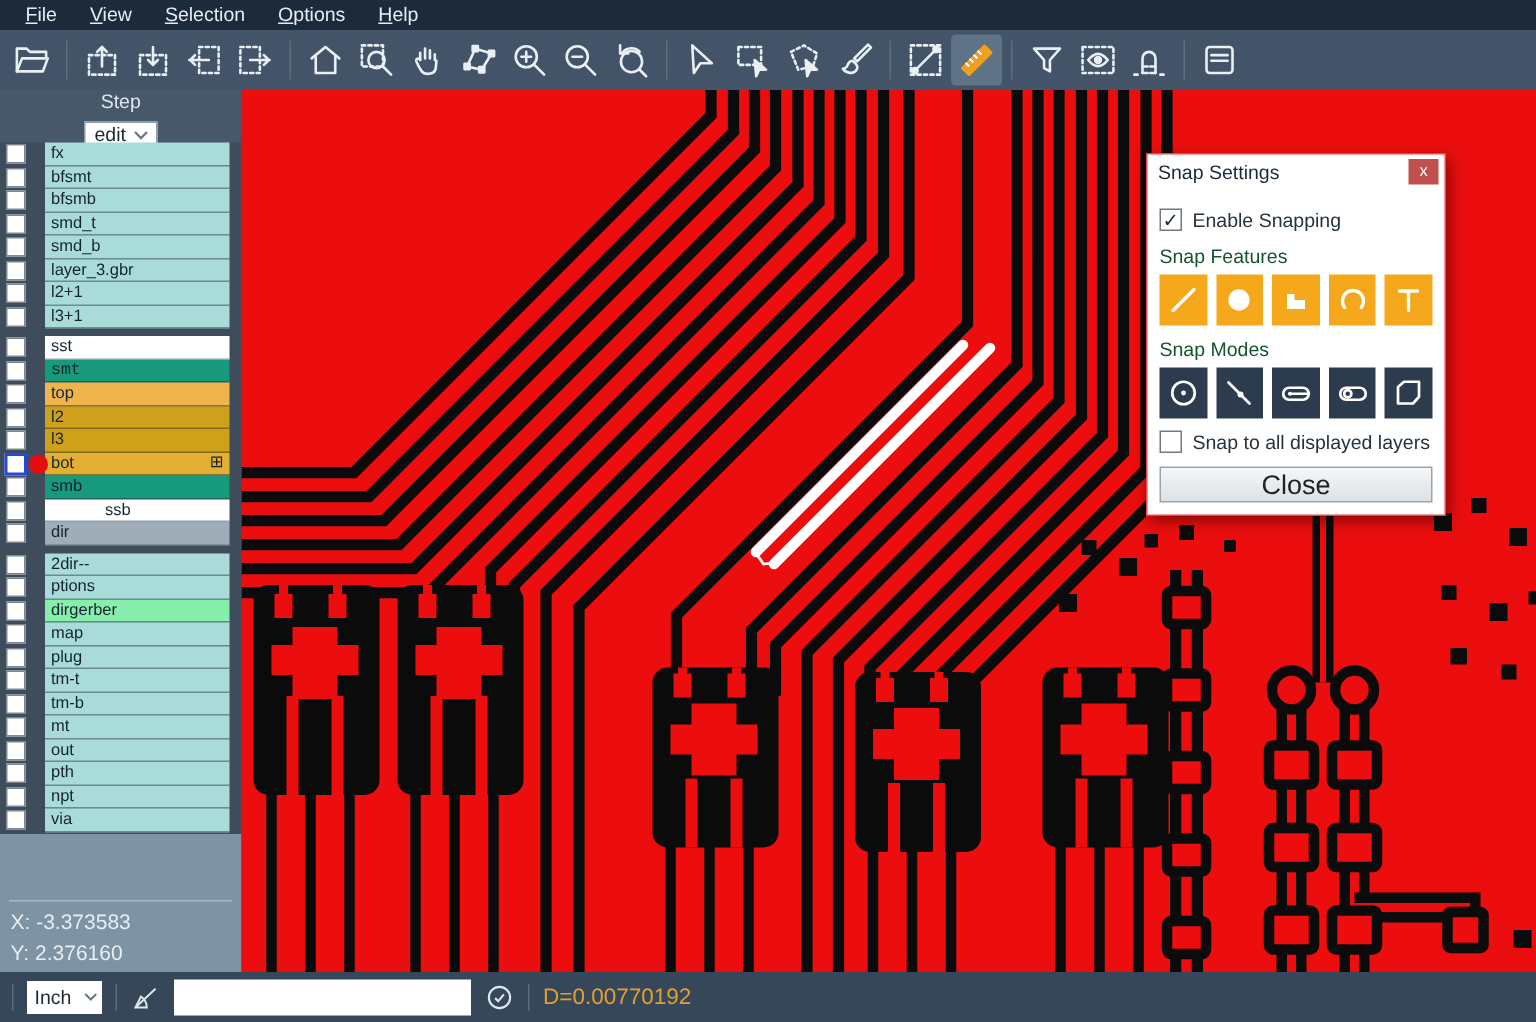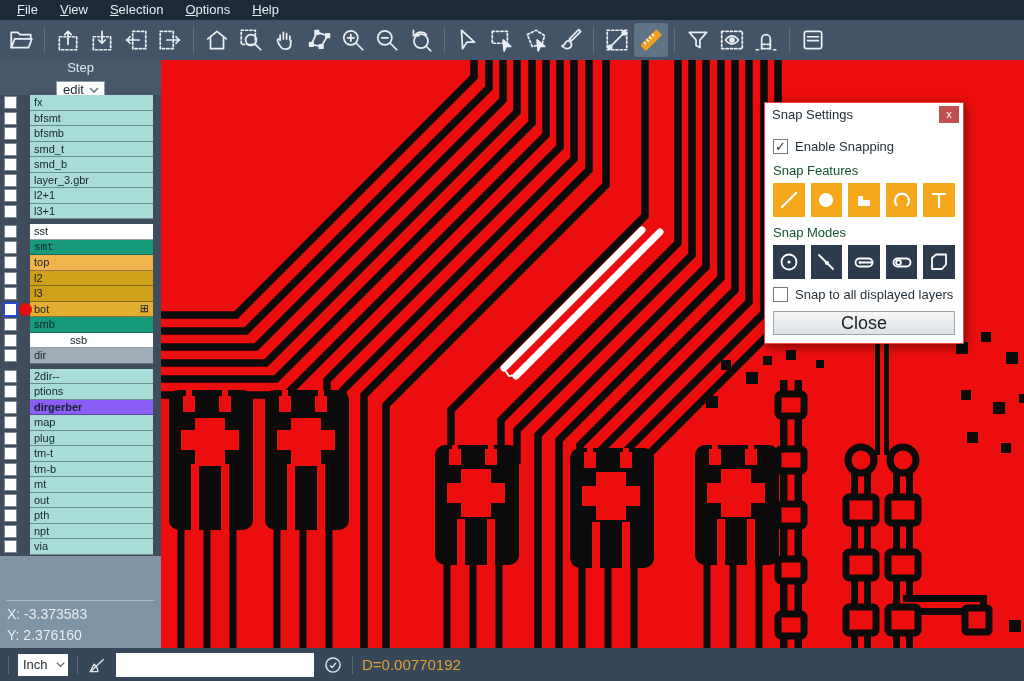--- a/index.html
+++ b/index.html
@@ -362,21 +362,21 @@
             </span>
           </div>
           <div class="layer-row">
             <span class="cb"></span>
             <span class="cell" style="background: rgb(169, 219, 217);">
               <span>ptions</span>
             </span>
           </div>
           <div class="layer-row">
             <span class="cb"></span>
-            <span class="cell" style="background: #8b5cf6; font-weight: bold;">
+            <span class="cell" style="background: #86efac;">
               <span>dirgerber</span>
             </span>
           </div>
           <div class="layer-row">
             <span class="cb"></span>
             <span class="cell" style="background: rgb(169, 219, 217);">
               <span>map</span>
             </span>
           </div>
           <div class="layer-row">

